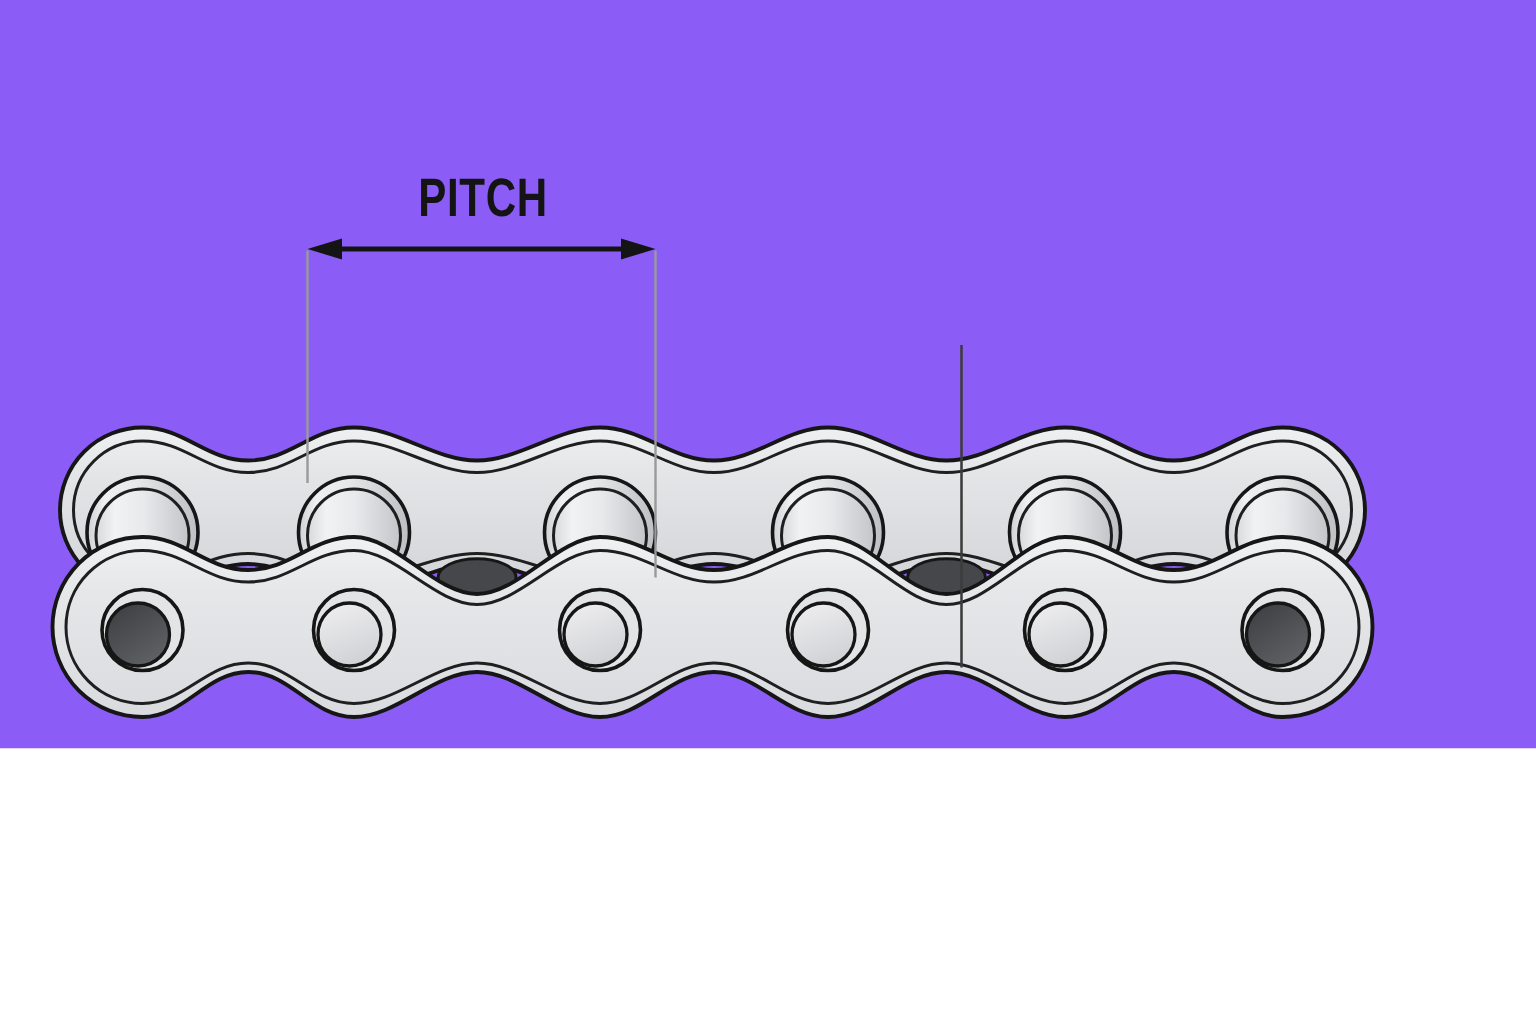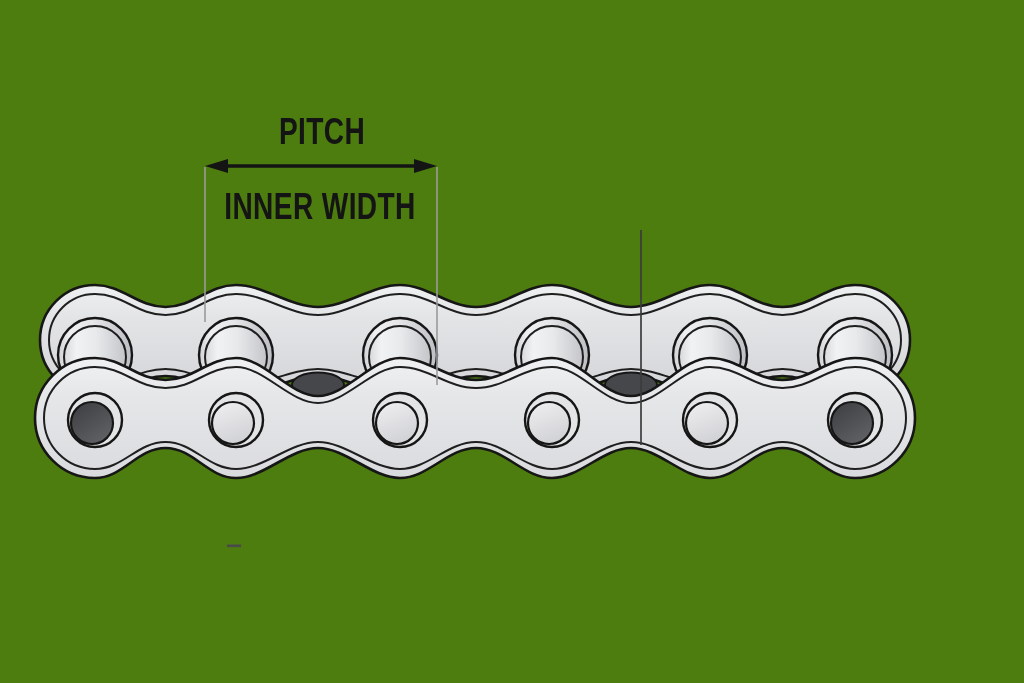--- a/index.html
+++ b/index.html
@@ -1,17 +1,17 @@
 <!DOCTYPE html>
 <html><head>
 <meta charset="utf-8">
 <style>
   html,body{margin:0;padding:0;background:#ffffff;}
   .stage{
-    position:relative;width:1024px;height:683px;background:#4d7c0f;
+    position:relative;width:1024px;height:499px;background:#8b5cf6;
     overflow:hidden;font-family:"Liberation Sans", sans-serif;
   }
   .stage svg{position:absolute;left:0;top:0;}
   .dim-label{
     position:absolute;transform:translateX(-50%);
   }
   .dim-label .tx{
     display:block;transform:scaleX(0.78);transform-origin:50% 50%;
     font-weight:700;font-size:36px;line-height:32px;color:#141414;
     white-space:nowrap;text-align:center;letter-spacing:0.5px;
@@ -97,18 +97,15 @@
       <polygon points="437,166 414,159 414,173" fill="#141414"></polygon>
       <line x1="641" y1="230" x2="641" y2="445" stroke="#3c3c3c" stroke-width="1.7"></line>
       <rect x="227" y="544.5" width="14" height="2.6" fill="#4a4a4a"></rect>
     </g>
   </svg>
 
   <div class="dim-label" style="left:322px;top:116px;">
     <span class="tx">PITCH</span>
   </div>
 
-  <div class="dim-label" style="left:320px;top:191px;">
-    <span class="tx">INNER WIDTH</span>
-  </div>
 
 
 </div>
 
 </body></html>

